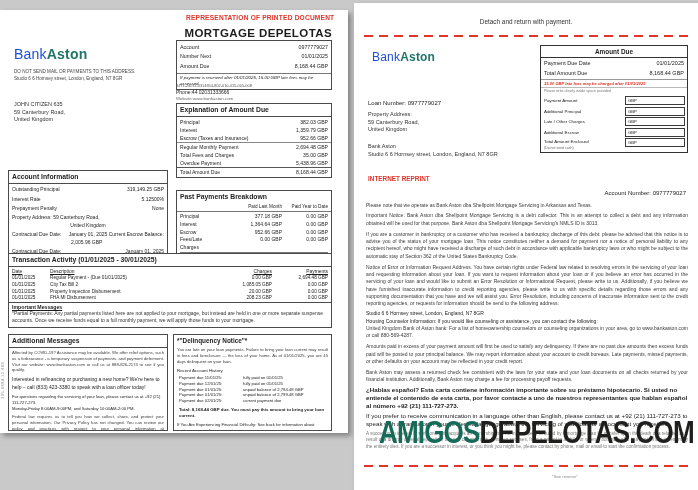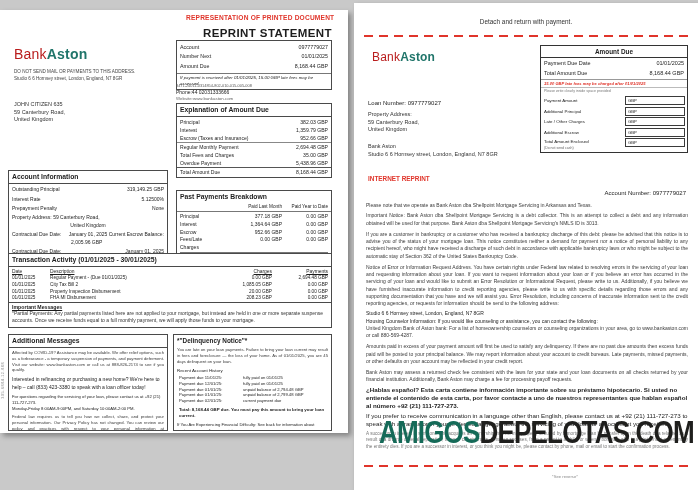--- a/index.html
+++ b/index.html
@@ -15,21 +15,21 @@
   .kv{display:flex;justify-content:space-between;padding:1px 3px;}
   .kv .lbl{max-width:78px;}
   .val{text-align:right;white-space:nowrap;}
   .f42{font-size:4.2px;line-height:1.4;}
   .f45{font-size:4.4px;line-height:1.45;}
   .f50{font-size:5px;line-height:1.45;}
   .f53{font-size:5.3px;line-height:1.5;}
   .f55{font-size:5.5px;line-height:1.4;}
   .f60{font-size:6px;line-height:1.35;}
   .logo{white-space:nowrap;letter-spacing:.2px;}
-  .logo .b{color:#b91c1c;font-weight:normal;}
+  .logo .b{color:#1d4ed8;font-weight:normal;}
   .logo .a{color:#20756a;font-weight:bold;}
   .dash{position:absolute;height:2px;
         background:repeating-linear-gradient(90deg,#e0352b 0 9px,transparent 9px 15px);}
   .ppgrid{display:grid;grid-template-columns:1fr 60px 46px;padding:0 3px;}
   .ppgrid span{line-height:1.55;}
   .txgrid{display:grid;grid-template-columns:38px 1fr 62px 56px;padding:0 3px;}
   .u{text-decoration:underline;}
   .fld{display:flex;align-items:flex-start;justify-content:space-between;padding:0 0 0 3px;margin-top:1.6px;}
   .fld-box{width:60px;height:9px;border:1px solid #3a3a3a;box-sizing:border-box;
            font-size:4.2px;line-height:8px;padding-left:2px;color:#222;flex:none;margin-right:2px;}
@@ -45,21 +45,21 @@
 </head>
 <body>
 
 <div class="stage">
 
   <div class="page lp">
 
     <div class="abs red" style="left:186px;top:4px;font-size:6.6px;font-weight:bold;letter-spacing:.2px;">REPRESENTATION OF PRINTED DOCUMENT</div>
 
     <div class="abs" style="right:16px;top:17px;text-align:right;">
-      <div style="font-size:11.5px;font-weight:bold;letter-spacing:.4px;">REPRINT STATEMENT</div>
+      <div style="font-size:11.5px;font-weight:bold;letter-spacing:.4px;">MORTGAGE DEPELOTAS</div>
       <div style="font-size:7.2px;margin-top:1px;">Statement Date: 01/01/2025</div>
     </div>
 
     <div class="abs logo" style="left:14px;top:36px;font-size:14px;">
       <span class="b">Bank</span><span class="a">Aston</span>
     </div>
 
     <div class="abs" style="left:14px;top:58px;font-size:4.6px;line-height:1.6;color:#444;">
       <div>DO NOT SEND MAIL OR PAYMENTS TO THIS ADDRESS.</div>
       <div>Studio 6 6 Hornsey street, London, England, N7 8GR</div>

